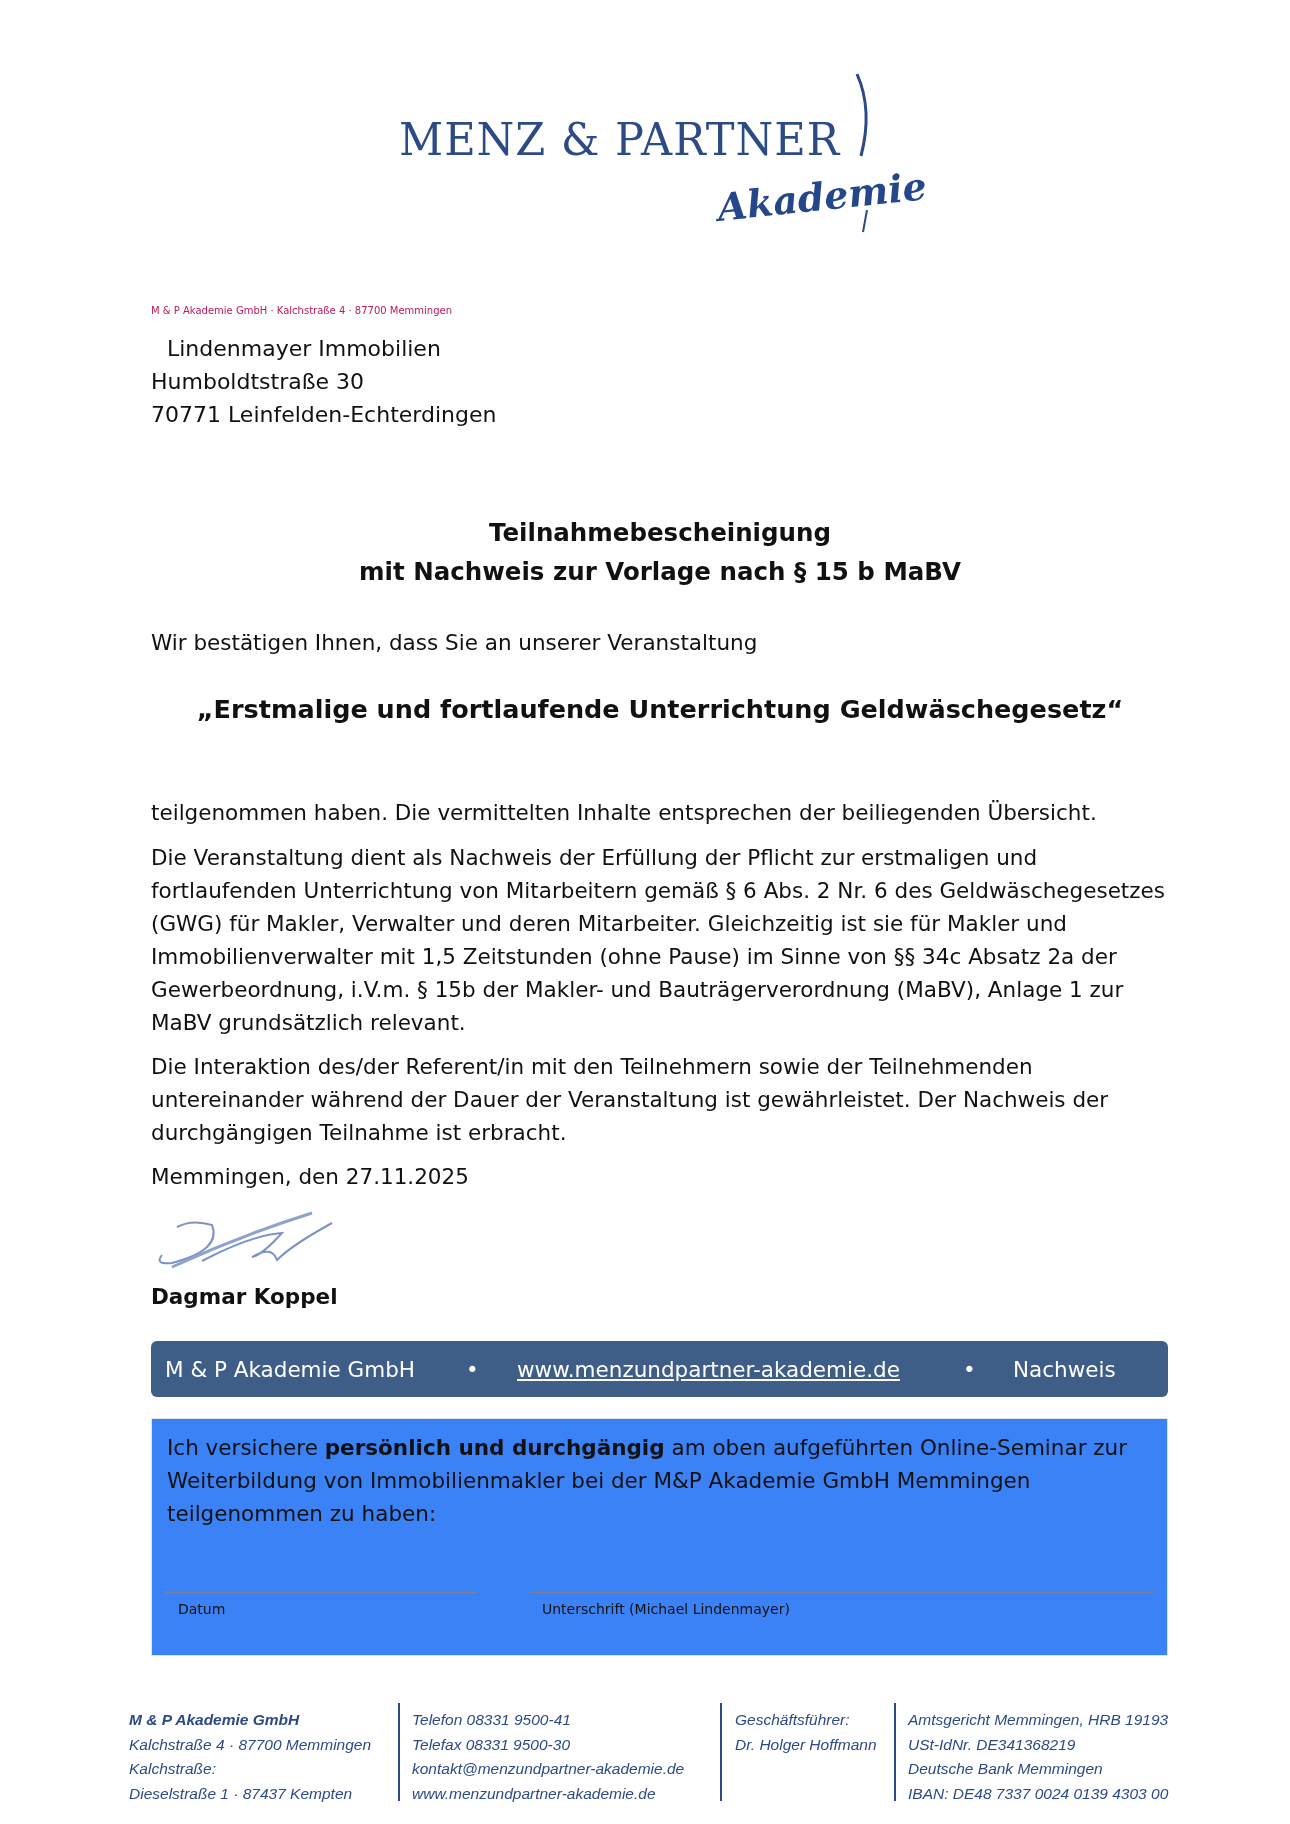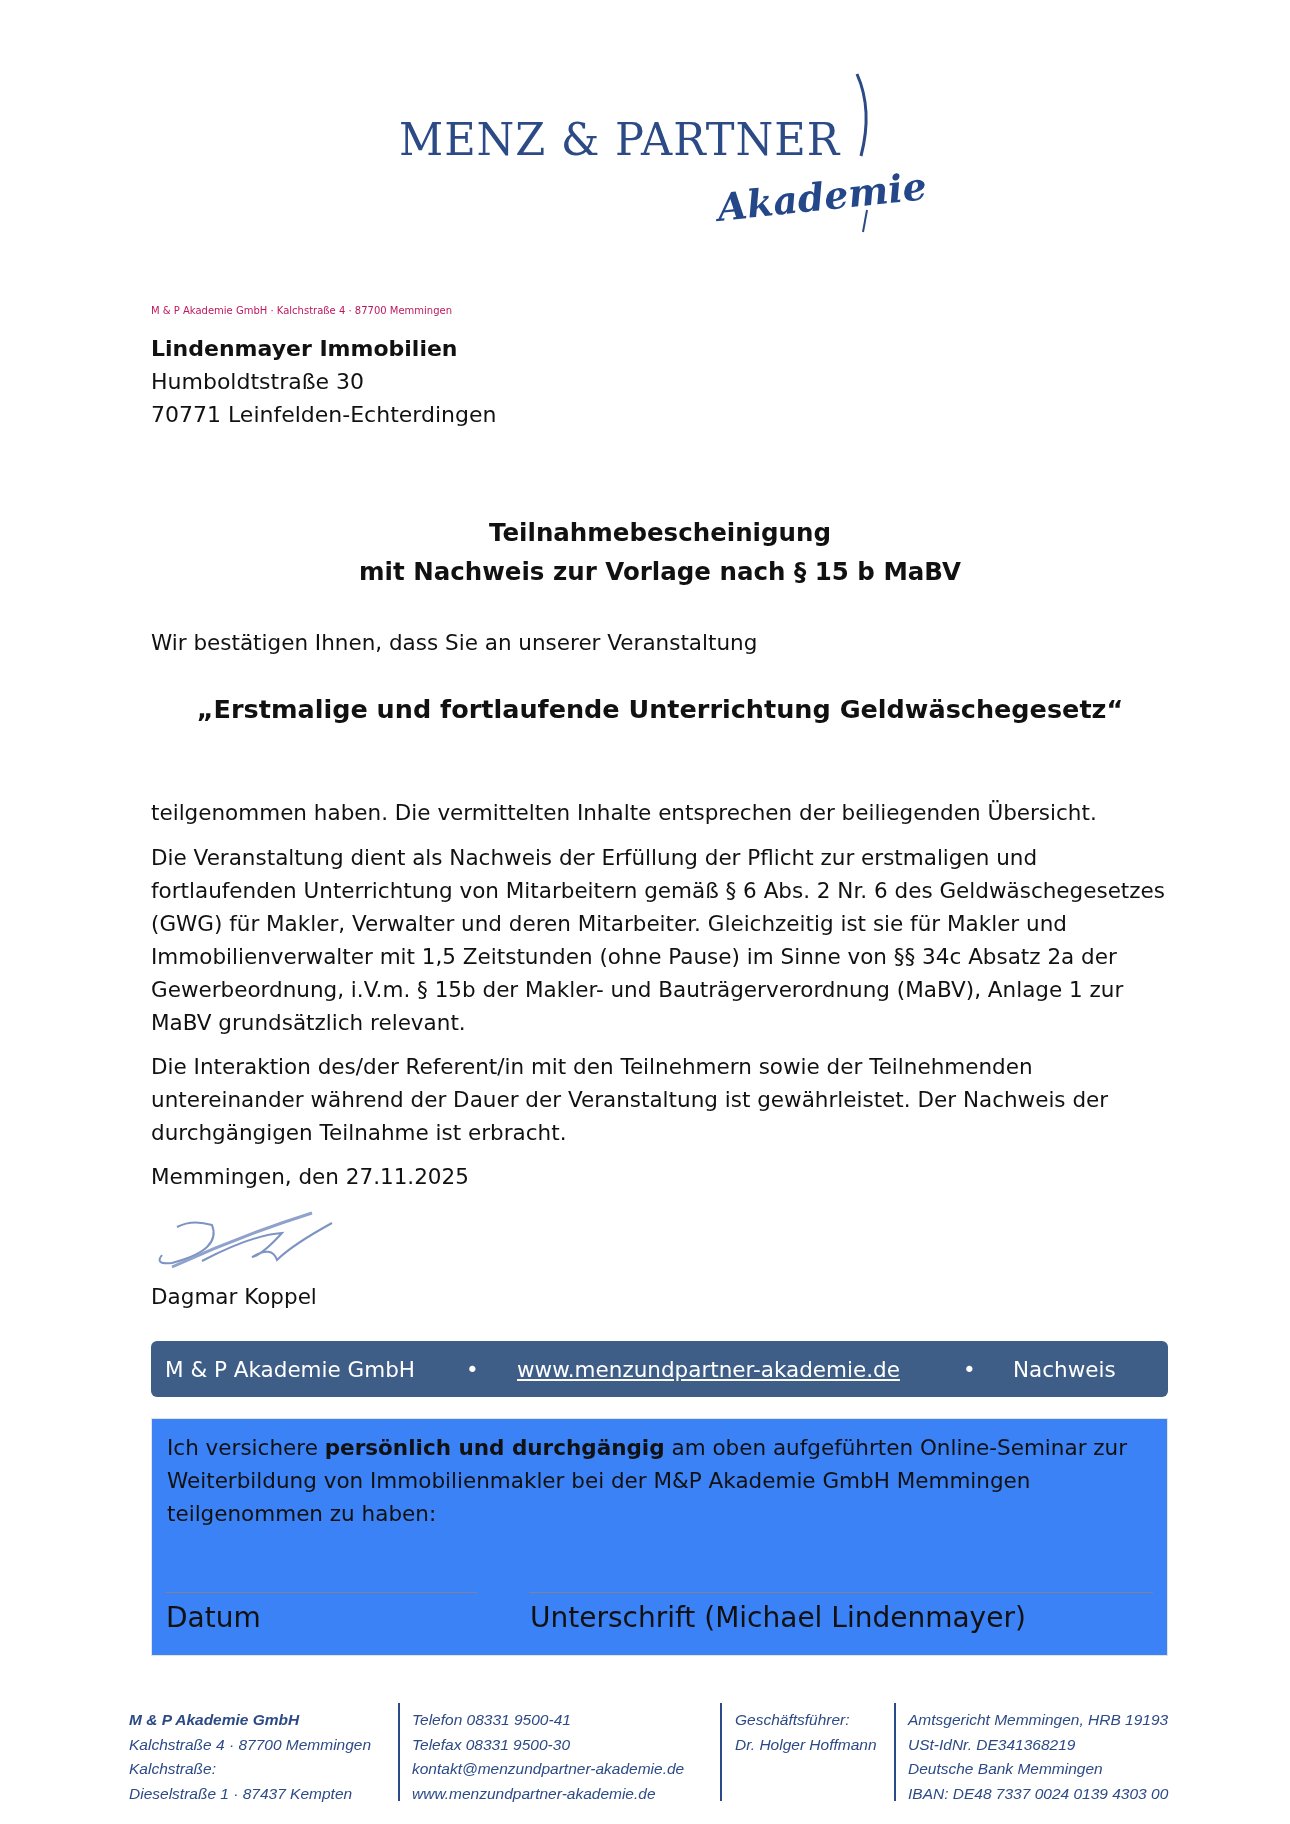--- a/index.html
+++ b/index.html
@@ -3,33 +3,33 @@
 <meta charset="utf-8">
 <style>
   html,body{margin:0;padding:0;background:#fff;}
   body{width:1290px;height:1824px;position:relative;font-family:"DejaVu Sans",sans-serif;color:#111;overflow:hidden;}
   .logo{position:absolute;left:395px;top:70px;width:520px;height:170px;}
   .logo .main{position:absolute;left:4px;top:44px;font-family:"DejaVu Serif",serif;font-size:44px;letter-spacing:1px;color:#2c4a86;white-space:nowrap;transform:scaleX(0.98);transform-origin:left;}
   .logo .sub{position:absolute;left:322px;top:104px;font-family:"DejaVu Serif",serif;font-style:italic;font-weight:bold;font-size:38px;color:#24478a;transform:rotate(-6deg);white-space:nowrap;}
   .logo svg{position:absolute;left:0;top:0;}
   .sender{position:absolute;left:151px;top:305px;font-size:10px;color:#be185d;}
   .addr{position:absolute;left:151px;top:332px;font-size:22px;line-height:33px;}
-  .addr .b{font-weight:bold;}
+  .addr .b{font-weight:normal;margin-left:16px;}
   .title{position:absolute;left:140px;width:1040px;text-align:center;font-weight:bold;font-size:24.5px;line-height:39px;}
   .t1{top:513px;}
   .t2{top:690px;font-size:25.5px;}
   .p{position:absolute;left:151px;width:1030px;font-size:21.5px;line-height:33px;}
   .sig{position:absolute;left:152px;top:1205px;}
   .bar{position:absolute;left:151px;top:1341px;width:1017px;height:56px;background:#3e5e87;border-radius:6px;color:#fff;font-size:21.5px;display:flex;align-items:center;}
   .bar span{position:absolute;top:16px;}
   .bar a{color:#fff;text-decoration:underline;}
   .box{position:absolute;left:151px;top:1418px;width:1015px;height:236px;border:1.5px solid #e4e4e4;background:#3b82f6;}
   .box .txt{position:absolute;left:15px;top:12px;width:990px;font-size:21.5px;line-height:33px;}
   .line{position:absolute;height:0;border-top:1.6px solid #7a8496;}
-  .lbl{position:absolute;font-size:28px;}
+  .lbl{position:absolute;font-size:14px;margin-left:12px;}
   .foot{position:absolute;top:1708px;font-style:italic;font-family:"Liberation Sans",sans-serif;font-size:15.5px;line-height:24.5px;color:#2c4a86;}
   .vsep{position:absolute;top:1703px;width:2px;height:98px;background:#2c4a86;}
 </style>
 </head>
 <body>
 
 <div class="logo">
   <div class="main">MENZ &amp; PARTNER</div>
   <div class="sub">Akademie</div>
   <svg width="520" height="170">
@@ -62,21 +62,21 @@
 <div class="p" style="top:1050px;width:990px;">Die Interaktion des/der Referent/in mit den Teilnehmern sowie der Teilnehmenden untereinander während der Dauer der Veranstaltung ist gewährleistet. Der Nachweis der durchgängigen Teilnahme ist erbracht.</div>
 <div class="p" style="top:1160px;">Memmingen, den 27.11.2025</div>
 
 <div class="sig">
   <svg width="190" height="75">
     <path d="M10 50 Q2 60 20 58 Q70 45 60 20 Q40 14 25 22" stroke="#7d93c4" stroke-width="2" fill="none"></path>
     <path d="M20 62 Q90 30 160 8" stroke="#8ea2cc" stroke-width="3" fill="none"></path>
     <path d="M50 56 Q100 30 130 28 Q110 50 100 52 Q120 40 125 55 Q140 40 180 18" stroke="#7d93c4" stroke-width="2" fill="none"></path>
   </svg>
 </div>
-<div class="p" style="top:1280px;">Dagmar Koppel</div>
+<div class="p" style="top:1280px;font-weight:bold;">Dagmar Koppel</div>
 
 <div class="bar">
   <span style="left:14px;">M &amp; P Akademie GmbH</span>
   <span style="left:315px;">•</span>
   <span style="left:366px;"><a>www.menzundpartner-akademie.de</a></span>
   <span style="left:812px;">•</span>
   <span style="left:862px;">Nachweis</span>
 </div>
 
 <div class="box">

